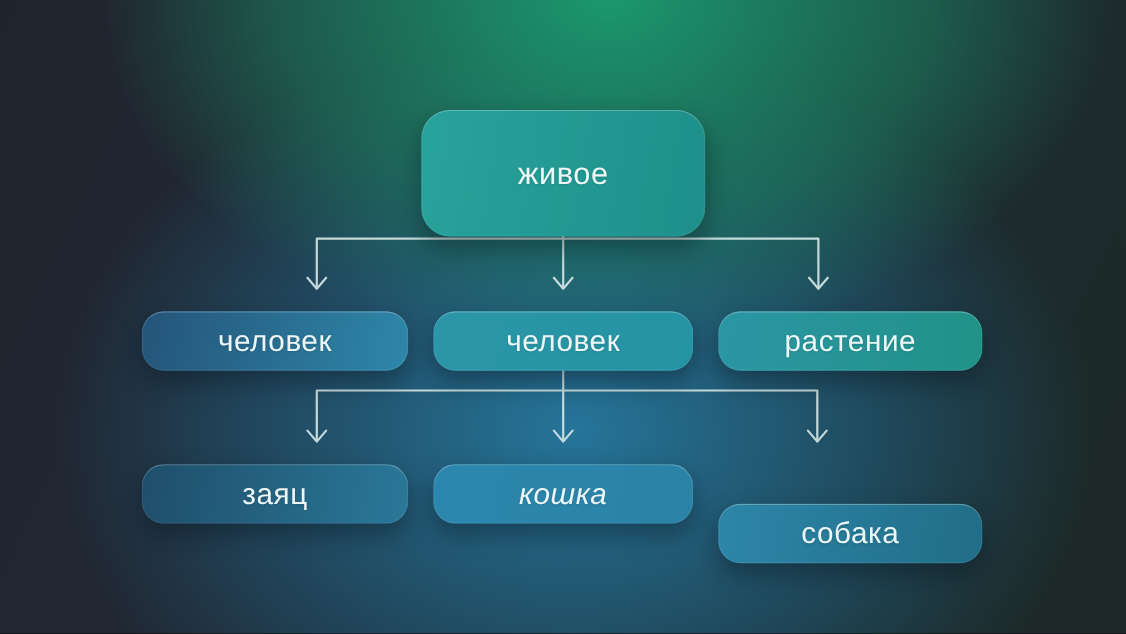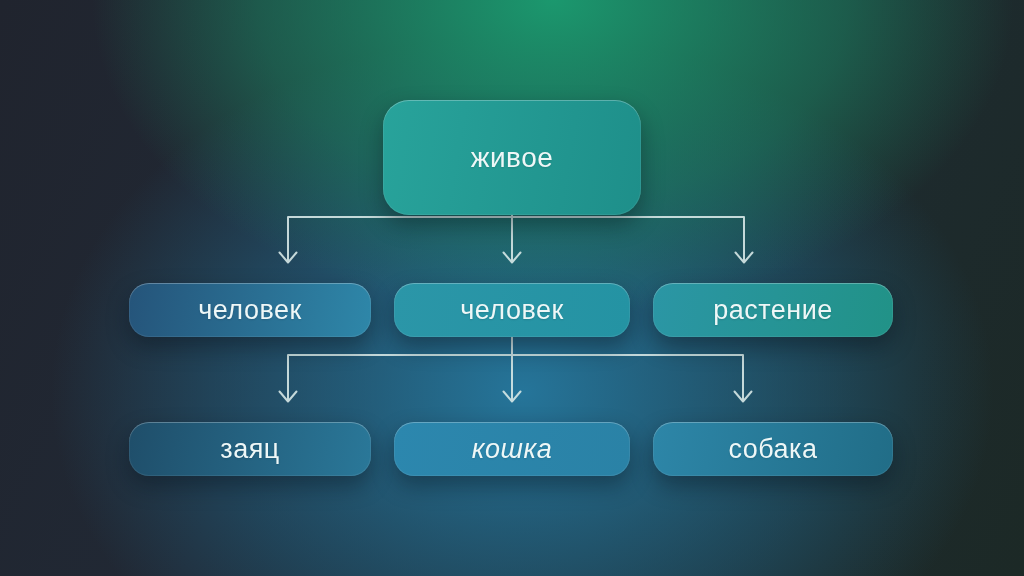--- a/index.html
+++ b/index.html
@@ -95,17 +95,17 @@
   <div class="node l2 pos-right" style="background: linear-gradient(100deg, rgb(43, 150, 165) 0%, rgb(33, 146, 135) 100%);">
     <span class="node-label">растение</span>
   </div>
 
   <div class="node l3 pos-left" style="background: linear-gradient(100deg, rgb(31, 78, 106) 0%, rgb(42, 120, 153) 100%);">
     <span class="node-label">заяц</span>
   </div>
   <div class="node l3 pos-center" style="background: linear-gradient(100deg, rgb(44, 135, 174) 0%, rgb(42, 130, 166) 100%); font-style: italic;">
     <span class="node-label">кошка</span>
   </div>
-  <div class="node l3 pos-right" style="background: linear-gradient(100deg, rgb(45, 134, 168) 0%, rgb(33, 109, 135) 100%);">
+  <div class="node l3 pos-right" style="background: linear-gradient(100deg, rgb(45, 134, 168) 0%, rgb(33, 109, 135) 100%); margin-top: 36px;">
     <span class="node-label">собака</span>
   </div>
 
 </div>
 
 </body></html>

